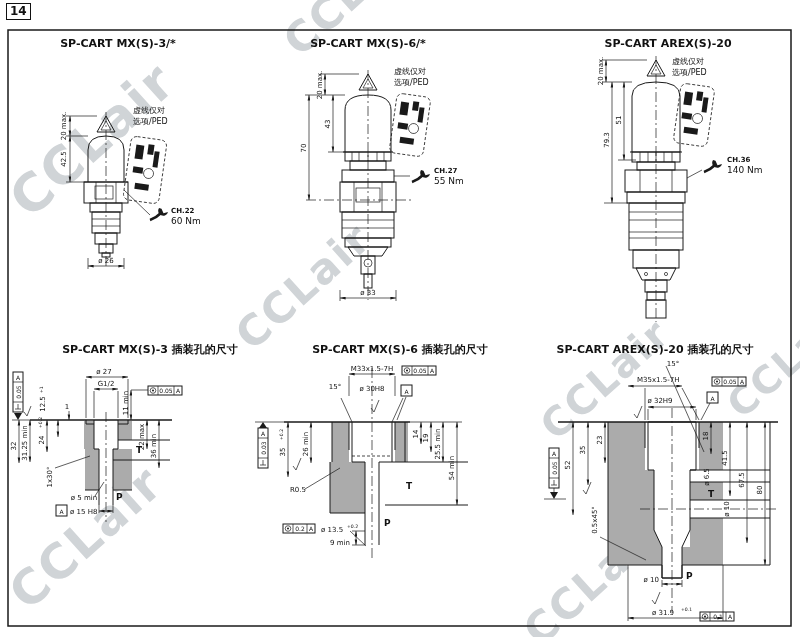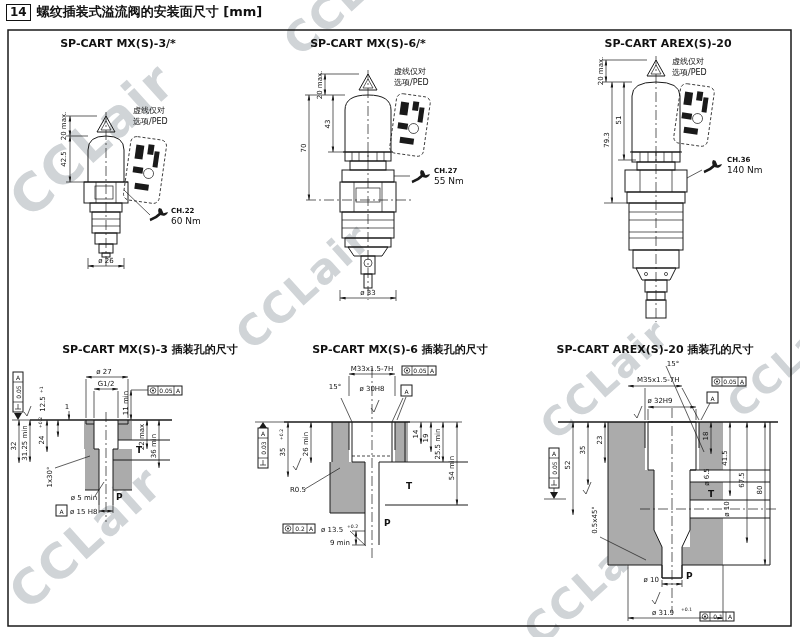--- a/index.html
+++ b/index.html
@@ -28,21 +28,20 @@
   .bld{font-weight:bold}
   .port{font-size:9px;font-weight:bold}
   .fcf{font-size:6px;text-anchor:middle}
   .wm{font-weight:bold;fill:#d0d4d7;letter-spacing:2px}
 </style>
 </head>
 <body>
 
 <div class="hdr">
   <span class="hnum">14</span>
-  <span class="htitle">螺纹插装式溢流阀的安装面尺寸 [mm]</span>
 </div>
 
 <svg width="800" height="637" viewBox="0 0 800 637">
   <defs>
     <marker id="ae" markerWidth="9" markerHeight="6" refX="8" refY="2" orient="auto">
         <path d="M0,0 L8,2 L0,4 Z" fill="#1a1a1a"></path>
       </marker>
     <marker id="as" markerWidth="9" markerHeight="6" refX="0" refY="2" orient="auto">
         <path d="M8,0 L0,2 L8,4 Z" fill="#1a1a1a"></path>
       </marker>

